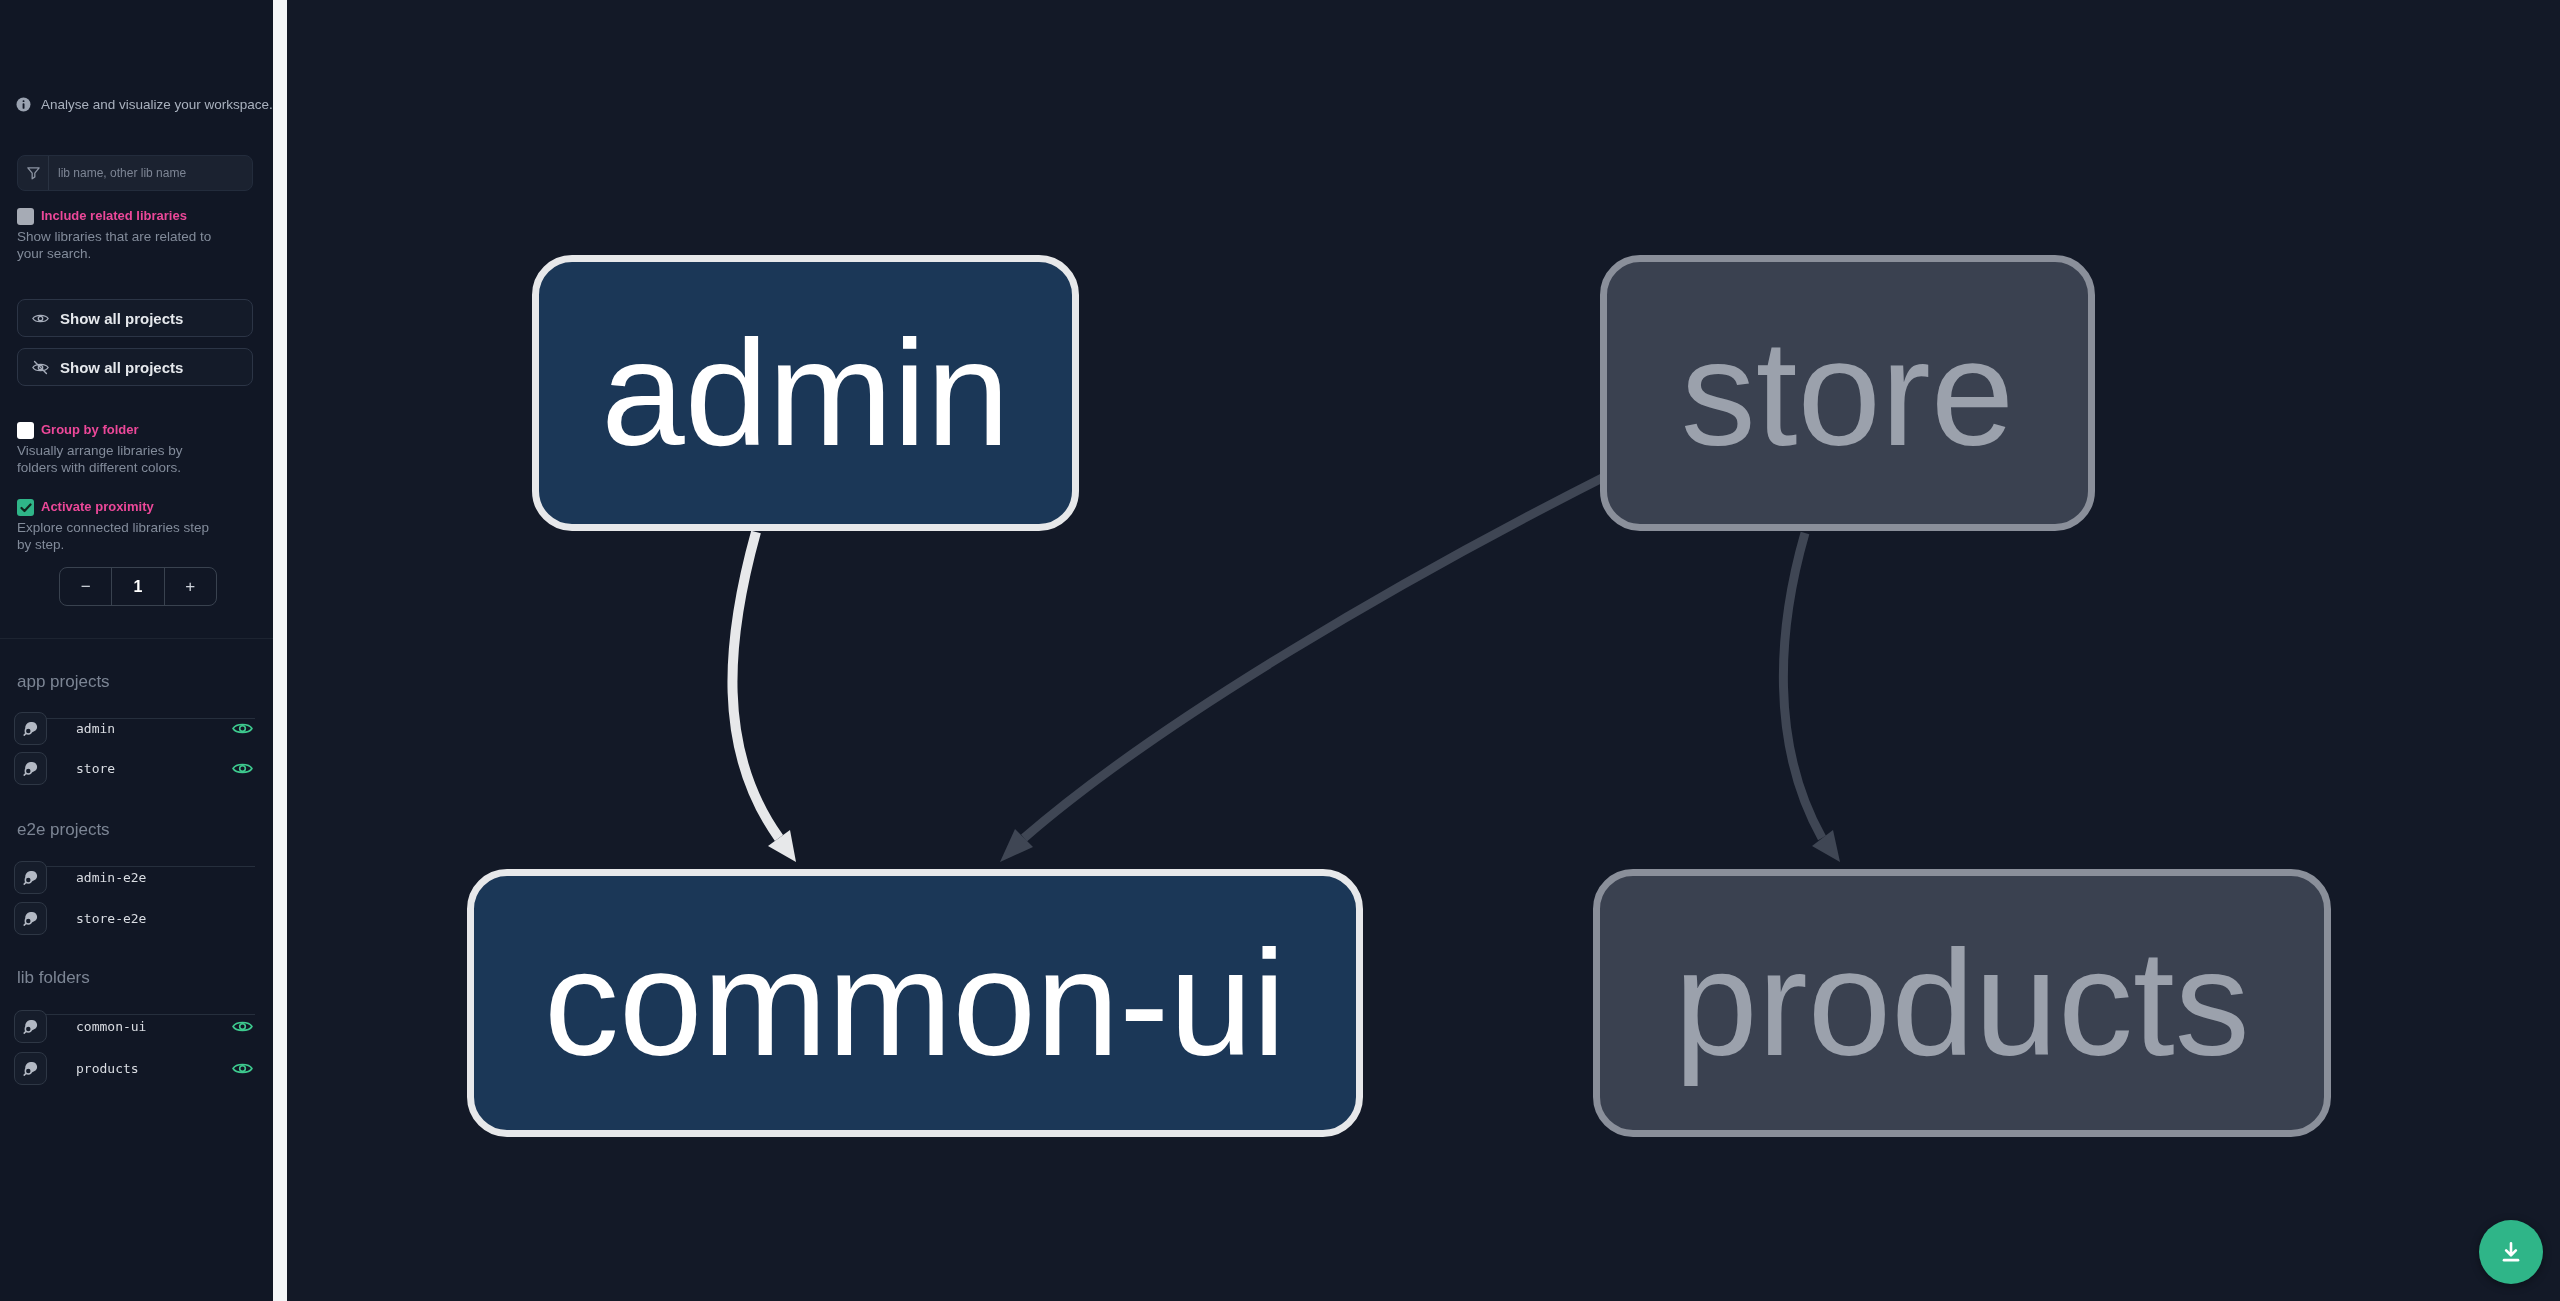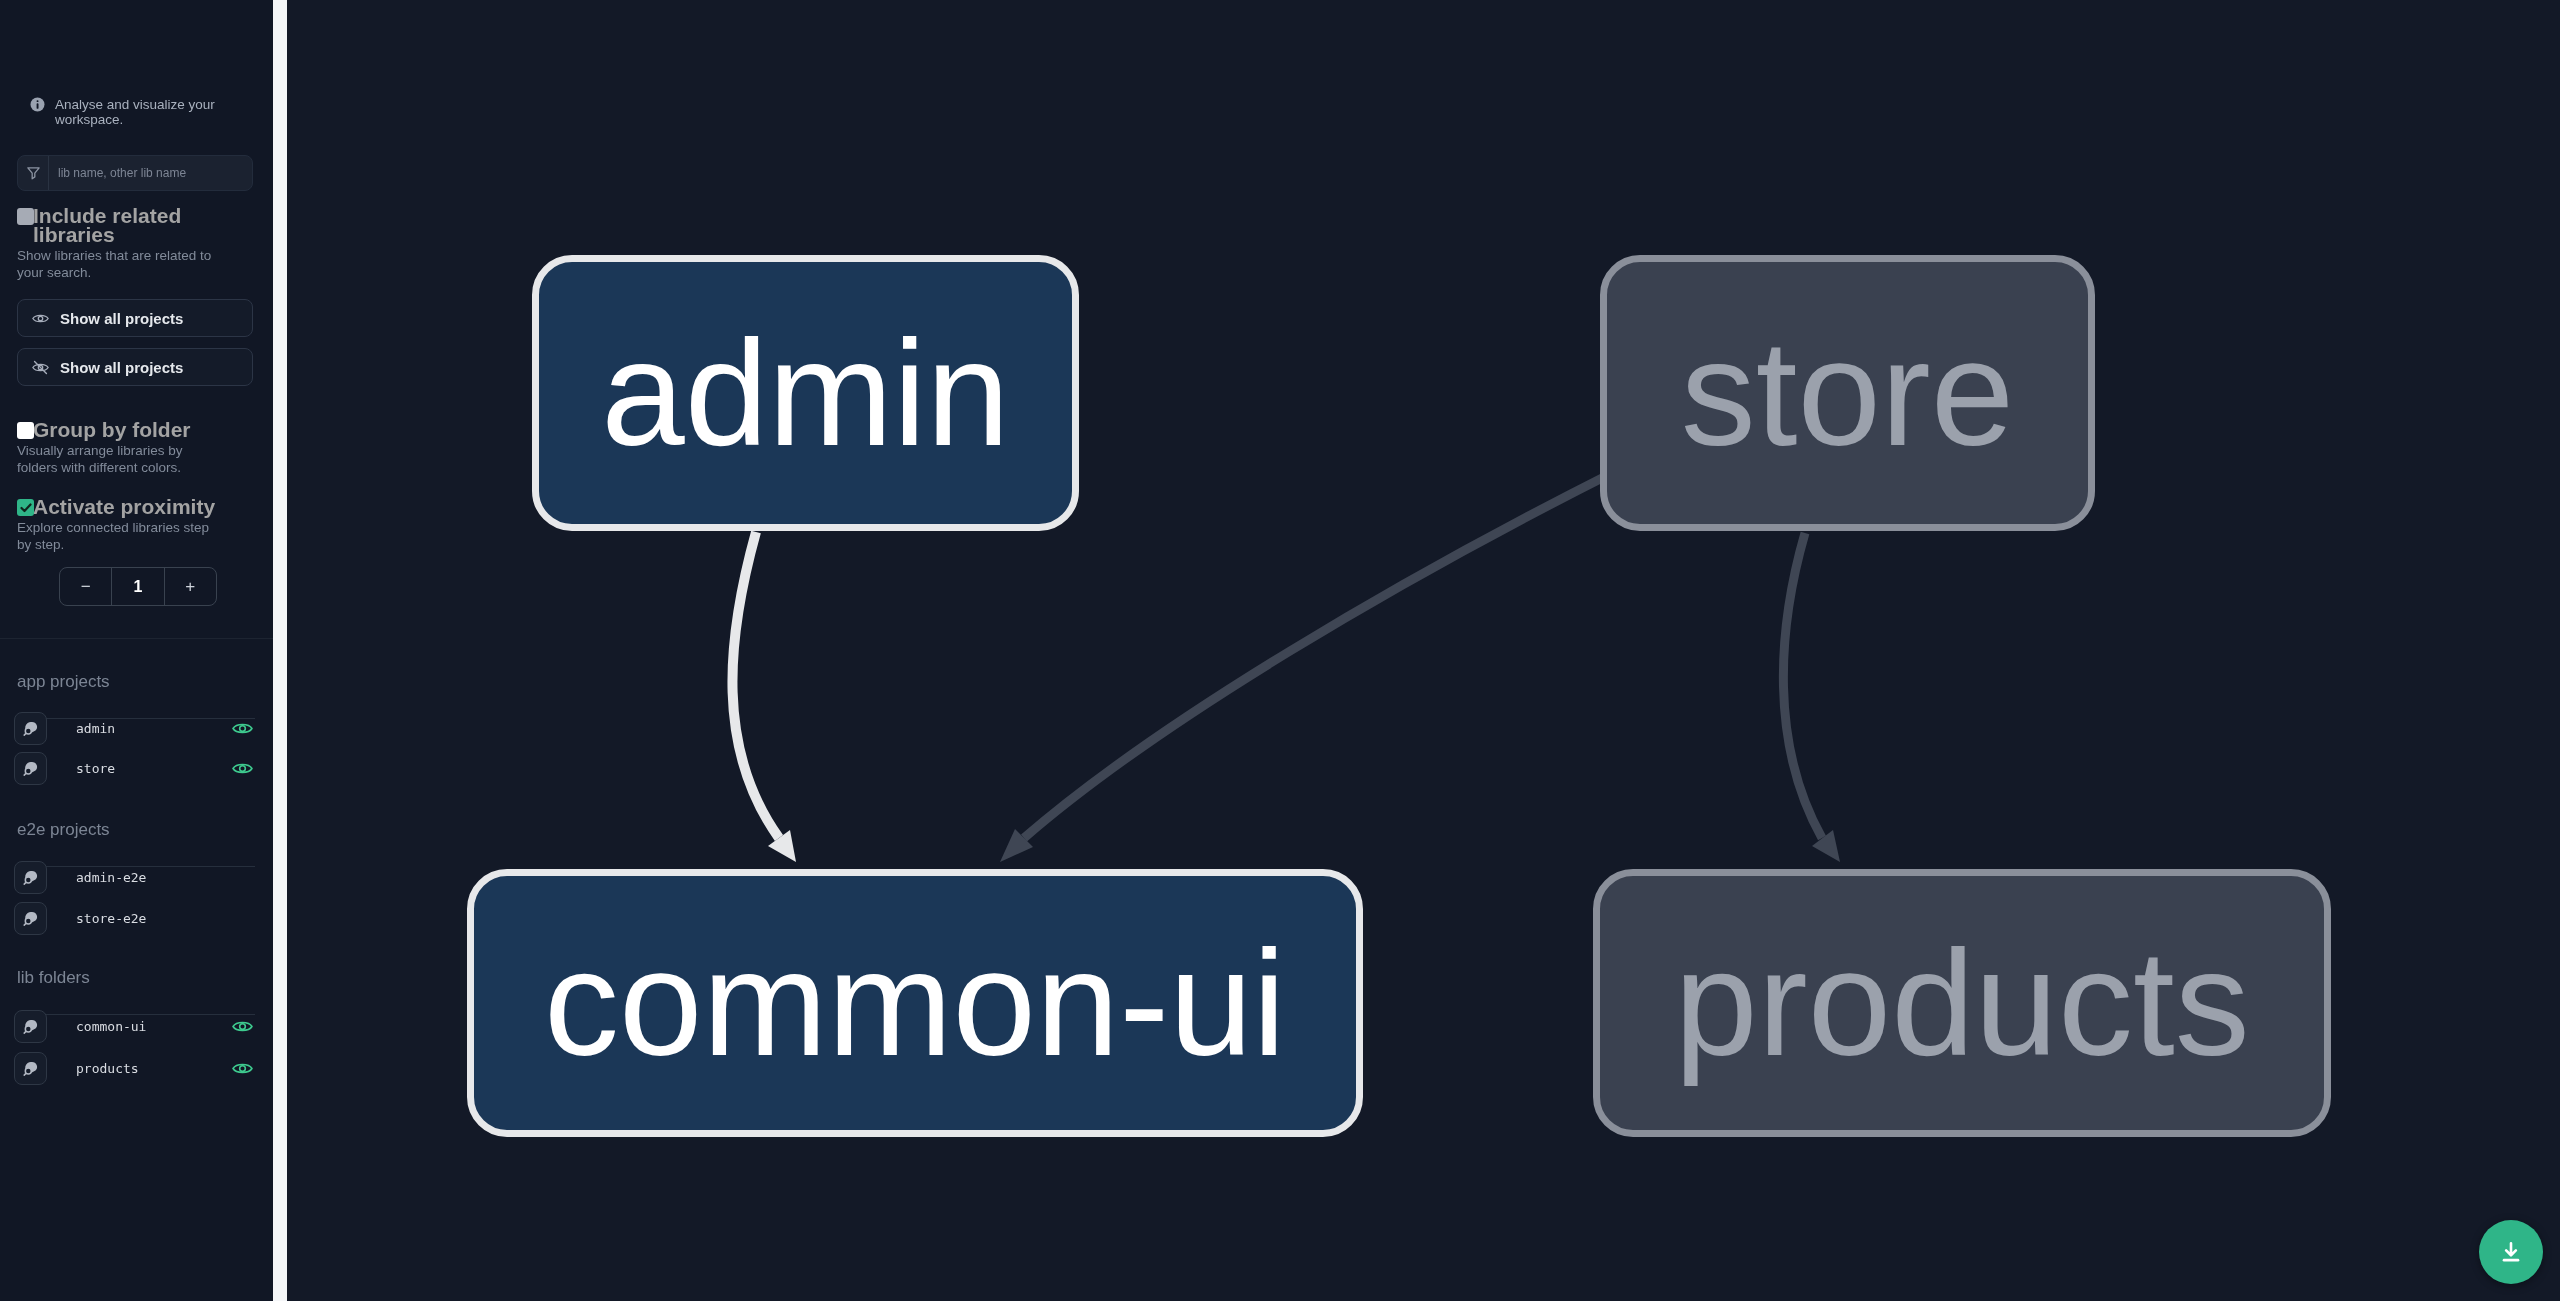--- a/index.html
+++ b/index.html
@@ -28,42 +28,42 @@
   
   #sidebar { position:absolute; left:0; top:0; width:273px; height:1301px; background:#111725; z-index:5; }
   #resizer { position:absolute; left:273px; top:0; width:14px; height:1301px; background:#f5f6f8; z-index:6; }
 
   #sb-header { position:absolute; left:0; top:0; width:273px; height:84px; background:#0b101b;
                border-bottom:1px solid #202837; display:flex; align-items:center; }
   #nx-logo { margin-left:16px; }
   #sb-title { margin-left:24px; color:#ffffff; font-size:18px; font-weight:bold; }
   #monitor-icon { margin-left:18px; }
 
-  #subtitle-row { position:absolute; left:30px; top:97px; display:flex; }
+  #subtitle-row { position:absolute; left:16px; top:97px; display:flex; }
   #subtitle-row .txt { margin-left:10px; color:#a9b1be; font-size:13.5px; }
 
   
   #searchbox { position:absolute; left:17px; top:155px; width:236px; height:36px;
                background:#1b2230; border:1px solid #232c3c; border-radius:8px;
                display:flex; align-items:stretch; overflow:hidden; }
   #searchbox .funnel-cell { width:31px; display:flex; align-items:center; justify-content:center;
                border-right:1px solid #2a3342; }
   #searchbox input { flex:1; background:transparent; border:none; outline:none;
                color:#fef9c3; font-size:12px; padding:0 0 0 9px;
                font-family:"Liberation Sans", sans-serif; }
   #searchbox input::placeholder { color:#7d8594; opacity:1; }
 
   
   .chk-block { position:absolute; left:17px; width:237px; }
   .chk { position:absolute; left:0; top:2px; width:17px; height:17px; border-radius:3px; }
   .chk.gray  { background:#a6abb5; }
   .chk.white { background:#ffffff; }
   .chk.checked { background:#2fb588; display:flex; align-items:center; justify-content:center; }
   .chk.checked svg { display:block; }
-  .chk-label { margin-left:16px; color:#a3a3a3; font-size:21px; font-weight:bold; line-height:19px; }
+  .chk-label { margin-left:24px; color:#ec4899; font-size:13px; font-weight:bold; line-height:19px; }
   .chk-desc  { color:#828b9a; font-size:13.5px; line-height:17px; margin-top:3px; width:205px; }
 
   
   .sb-btn { position:absolute; left:17px; width:236px; height:38px; background:#141b29;
             border:1px solid #2c3546; border-radius:8px; display:flex; align-items:center;
             cursor:pointer; }
   .sb-btn svg { margin-left:14px; }
   .sb-btn .lbl { margin-left:11px; color:#e5e8ec; font-size:15px; font-weight:bold; }
 
   

